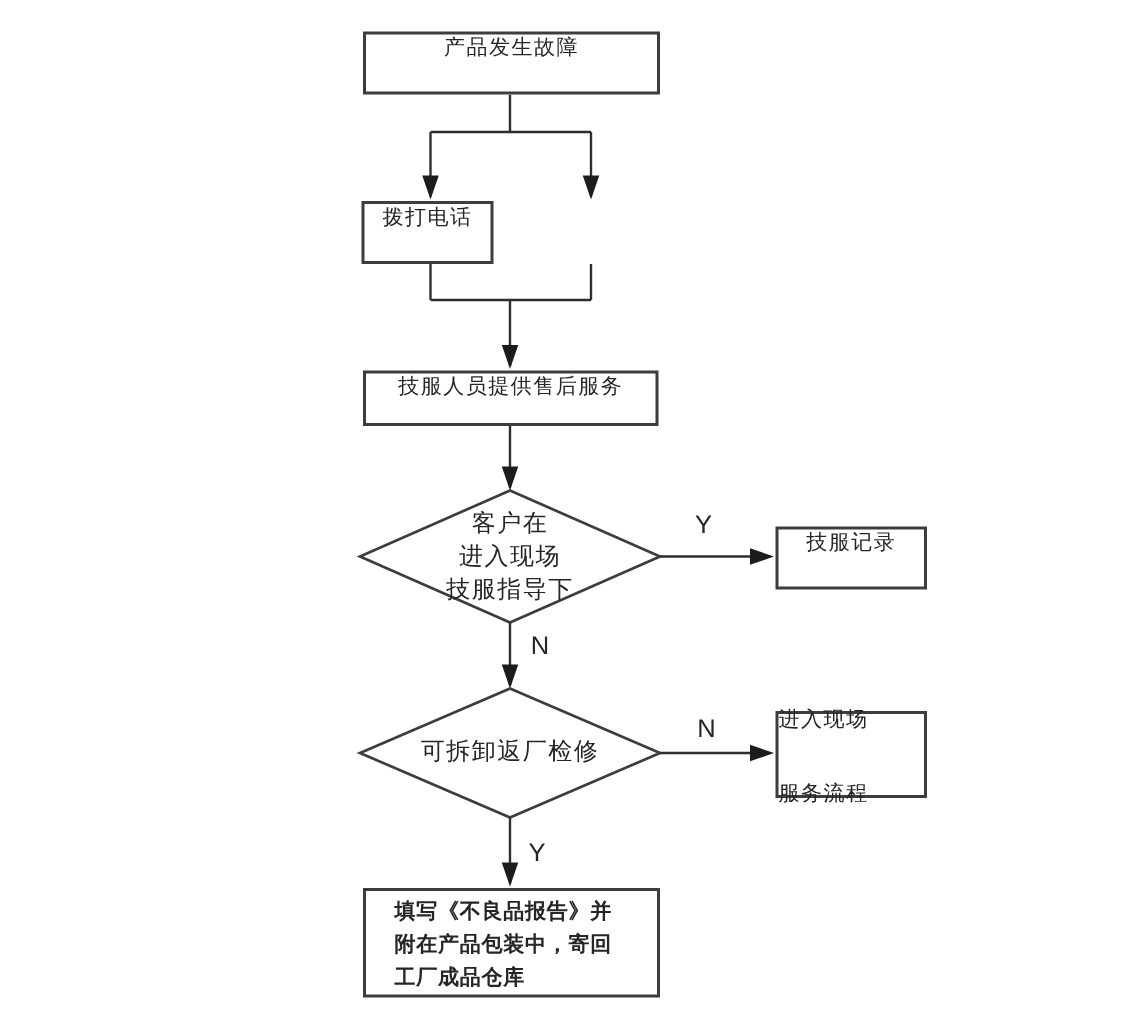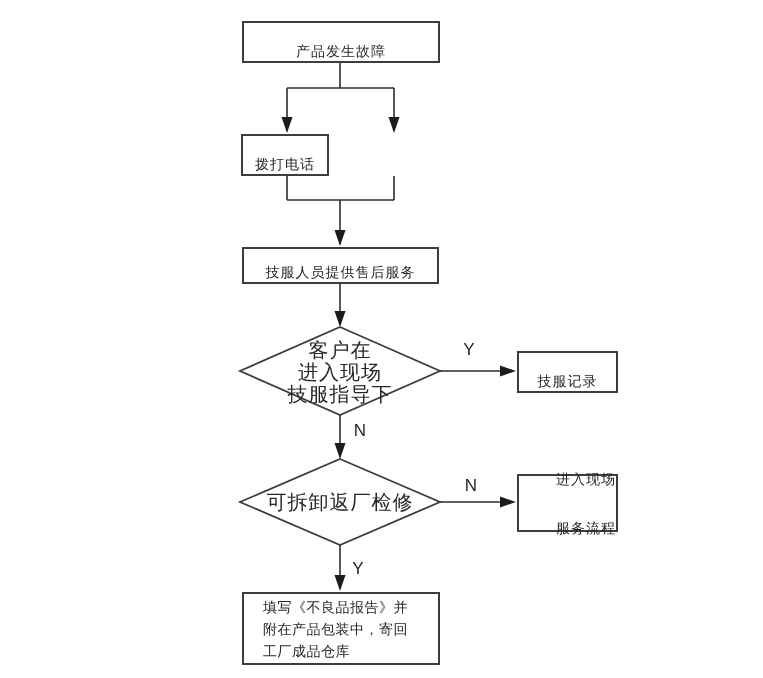--- a/index.html
+++ b/index.html
@@ -29,49 +29,50 @@
     fill: #ffffff;
     stroke: #3d3d3d;
     stroke-width: 1.8;
   }
   .node {
     position: absolute;
     box-sizing: border-box;
     background: #ffffff;
     border: 2px solid #3d3d3d;
     display: flex;
-    align-items: flex-end;
+    align-items: flex-start;
     justify-content: center;
     color: #262626;
     font-size: 14px;
     letter-spacing: 1px;
     text-align: center;
   }
   .node.multiline {
     flex-direction: column;
     line-height: 20px;
   }
   .node.report-box {
     flex-direction: column;
     align-items: flex-start;
     justify-content: center;
     padding-left: 19px;
     padding-right: 6px;
     line-height: 22px;
     letter-spacing: 0.5px;
     text-align: left;
+    font-weight: bold;
   }
   .diamond-text {
     position: absolute;
     display: flex;
     flex-direction: column;
     align-items: center;
     justify-content: center;
     color: #262626;
-    font-size: 20px;
+    font-size: 16px;
     letter-spacing: 1px;
     line-height: 22px;
     text-align: center;
     pointer-events: none;
   }
   .branch-label {
     position: absolute;
     transform: translate(-50%, -50%);
     color: #262626;
     font-size: 17px;

